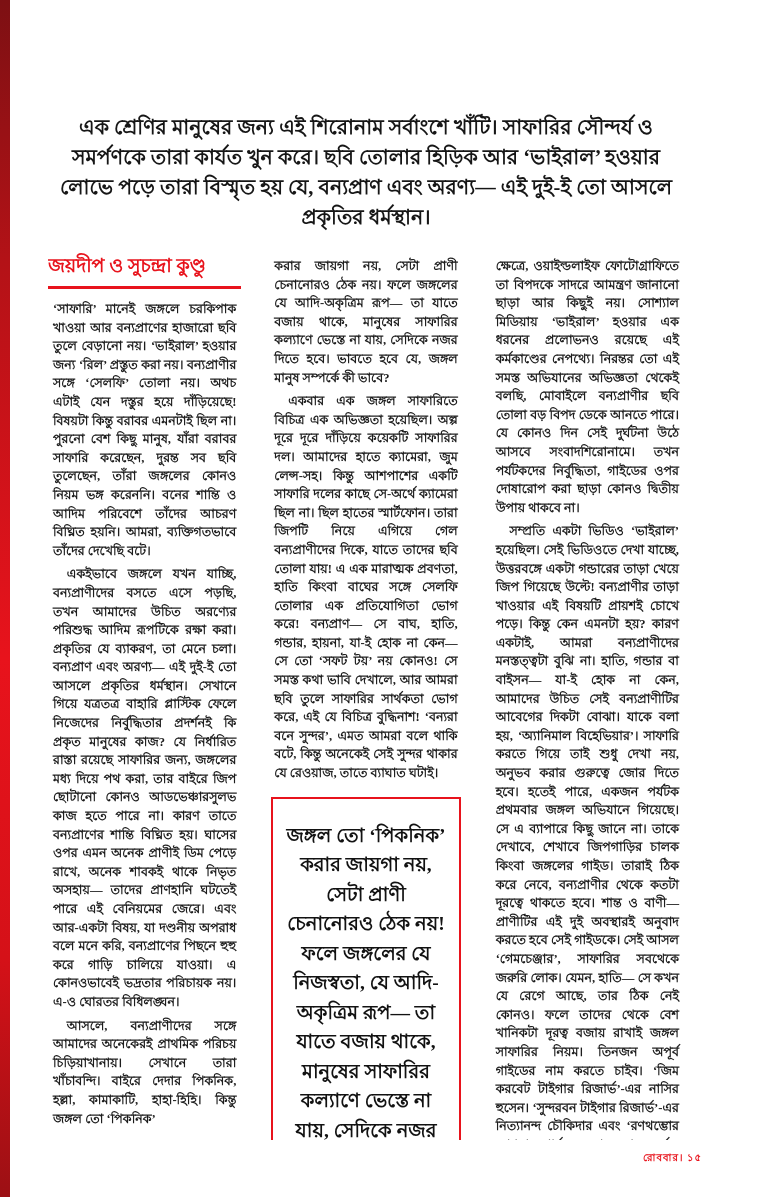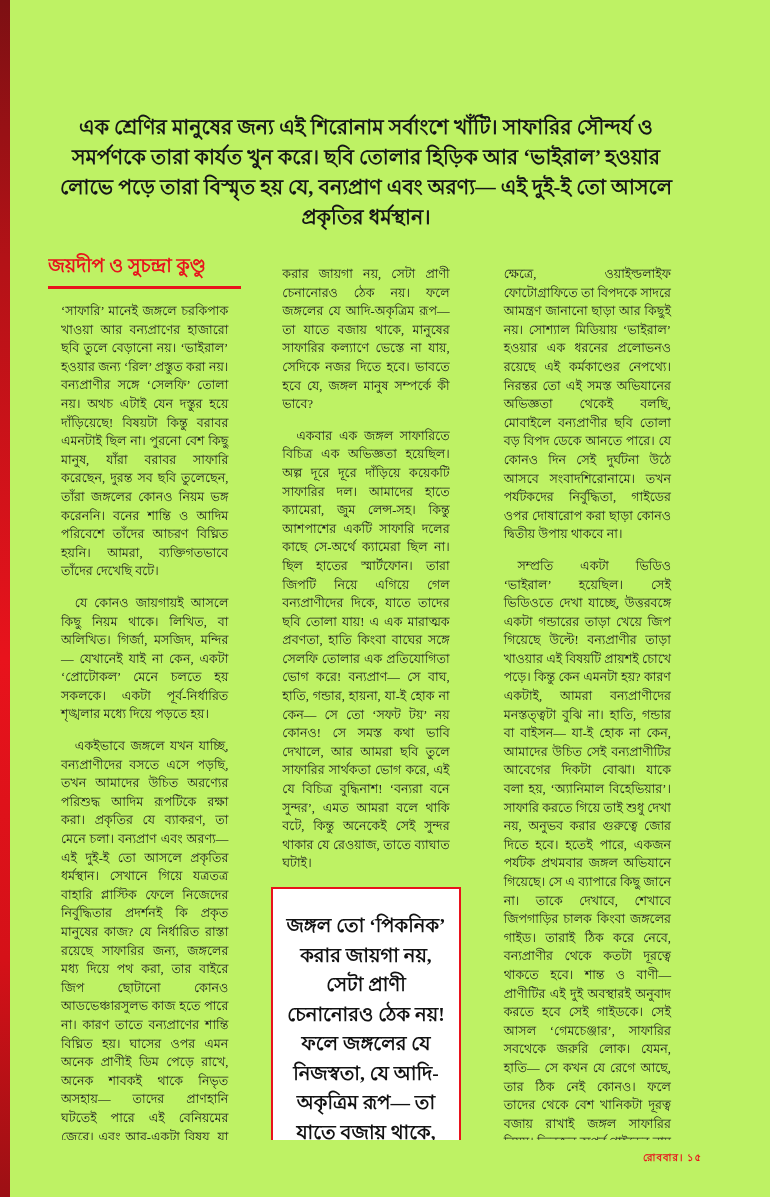--- a/index.html
+++ b/index.html
@@ -1,20 +1,20 @@
 <!DOCTYPE html>
 <html><head>
 <meta charset="utf-8">
 <style>
   html,body { margin:0; padding:0; background:#e9e9e9; }
   .page {
     position:relative;
     width:770px; height:1197px;
     margin:0 auto;
-    background:#bef264;
+    background:#ffffff;
     overflow:hidden;
     font-family:"Liberation Serif","DejaVu Serif",serif;
   }
   .red-strip {
     position:absolute; left:0; top:0;
     width:10px; height:100%;
     background:linear-gradient(180deg,#7d1013 0%,#b41217 22%,#e8131c 55%,#d51118 80%,#9c1014 100%);
   }
   .content {
     position:absolute; left:48px; top:0; width:636px;
@@ -46,21 +46,21 @@
     padding:2px 0 8px;
     border-bottom:3px solid #e8131c;
     margin-bottom:11px;
   }
   .byline {
     font-size:19px;
     font-weight:700;
     color:#e8131c;
     line-height:24px;
   }
-  .col p { margin:13px; }
+  .col p { margin:5px;font-weight:bold; }
   .col > p + p { text-indent:1.1em; }
   .pullquote {
     margin:14px 2px 0;
     border:2px solid #e8131c;
     padding:22px 10px;
     text-align:center;
     background:#fff;
   }
   .pullquote p {
     margin:0;
@@ -89,21 +89,20 @@
 
     <h1 class="headline">এক শ্রেণির মানুষের জন্য এই শিরোনাম সর্বাংশে খাঁটি। সাফারির সৌন্দর্য ও সমর্পণকে তারা কার্যত খুন করে। ছবি তোলার হিড়িক আর ‘ভাইরাল’ হওয়ার লোভে পড়ে তারা বিস্মৃত হয় যে, বন্যপ্রাণ এবং অরণ্য— এই দুই-ই তো আসলে প্রকৃতির ধর্মস্থান।</h1>
 
     <div class="columns">
 
       <div class="col">
         <div class="byline-block">
           <div class="byline">জয়দীপ ও সুচন্দ্রা কুণ্ডু</div>
         </div>
         <p>‘সাফারি’ মানেই জঙ্গলে চরকিপাক খাওয়া আর বন্যপ্রাণের হাজারো ছবি তুলে বেড়ানো নয়। ‘ভাইরাল’ হওয়ার জন্য ‘রিল’ প্রস্তুত করা নয়। বন্যপ্রাণীর সঙ্গে ‘সেলফি’ তোলা নয়। অথচ এটাই যেন দস্তুর হয়ে দাঁড়িয়েছে! বিষয়টা কিন্তু বরাবর এমনটাই ছিল না। পুরনো বেশ কিছু মানুষ, যাঁরা বরাবর সাফারি করেছেন, দুরন্ত সব ছবি তুলেছেন, তাঁরা জঙ্গলের কোনও নিয়ম ভঙ্গ করেননি। বনের শান্তি ও আদিম পরিবেশে তাঁদের আচরণ বিঘ্নিত হয়নি। আমরা, ব্যক্তিগতভাবে তাঁদের দেখেছি বটে।</p>
-        <p>যে কোনও জায়গায়ই আসলে কিছু নিয়ম থাকে। লিখিত, বা অলিখিত। গির্জা, মসজিদ, মন্দির— যেখানেই যাই না কেন, একটা ‘প্রোটোকল’ মেনে চলতে হয় সকলকে। একটা পূর্ব-নির্ধারিত শৃঙ্খলার মধ্যে দিয়ে পড়তে হয়।</p>
         <p>একইভাবে জঙ্গলে যখন যাচ্ছি, বন্যপ্রাণীদের বসতে এসে পড়ছি, তখন আমাদের উচিত অরণ্যের পরিশুদ্ধ আদিম রূপটিকে রক্ষা করা। প্রকৃতির যে ব্যাকরণ, তা মেনে চলা। বন্যপ্রাণ এবং অরণ্য— এই দুই-ই তো আসলে প্রকৃতির ধর্মস্থান। সেখানে গিয়ে যত্রতত্র বাহারি প্লাস্টিক ফেলে নিজেদের নির্বুদ্ধিতার প্রদর্শনই কি প্রকৃত মানুষের কাজ? যে নির্ধারিত রাস্তা রয়েছে সাফারির জন্য, জঙ্গলের মধ্য দিয়ে পথ করা, তার বাইরে জিপ ছোটানো কোনও আডভেঞ্চারসুলভ কাজ হতে পারে না। কারণ তাতে বন্যপ্রাণের শান্তি বিঘ্নিত হয়। ঘাসের ওপর এমন অনেক প্রাণীই ডিম পেড়ে রাখে, অনেক শাবকই থাকে নিভৃত অসহায়— তাদের প্রাণহানি ঘটতেই পারে এই বেনিয়মের জেরে। এবং আর-একটা বিষয়, যা দণ্ডনীয় অপরাধ বলে মনে করি, বন্যপ্রাণের পিছনে হুহু করে গাড়ি চালিয়ে যাওয়া। এ কোনওভাবেই ভদ্রতার পরিচায়ক নয়। এ-ও ঘোরতর বিধিলঙ্ঘন।</p>
         <p>আসলে, বন্যপ্রাণীদের সঙ্গে আমাদের অনেকেরই প্রাথমিক পরিচয় চিড়িয়াখানায়। সেখানে তারা খাঁচাবন্দি। বাইরে দেদার পিকনিক, হল্লা, কামাকাটি, হাহা-হিহি। কিন্তু জঙ্গল তো ‘পিকনিক’</p>
       </div>
 
       <div class="col">
         <p>করার জায়গা নয়, সেটা প্রাণী চেনানোরও ঠেক নয়। ফলে জঙ্গলের যে আদি-অকৃত্রিম রূপ— তা যাতে বজায় থাকে, মানুষের সাফারির কল্যাণে ভেস্তে না যায়, সেদিকে নজর দিতে হবে। ভাবতে হবে যে, জঙ্গল মানুষ সম্পর্কে কী ভাবে?</p>
         <p>একবার এক জঙ্গল সাফারিতে বিচিত্র এক অভিজ্ঞতা হয়েছিল। অল্প দূরে দূরে দাঁড়িয়ে কয়েকটি সাফারির দল। আমাদের হাতে ক্যামেরা, জুম লেন্স-সহ। কিন্তু আশপাশের একটি সাফারি দলের কাছে সে-অর্থে ক্যামেরা ছিল না। ছিল হাতের স্মার্টফোন। তারা জিপটি নিয়ে এগিয়ে গেল বন্যপ্রাণীদের দিকে, যাতে তাদের ছবি তোলা যায়! এ এক মারাত্মক প্রবণতা, হাতি কিংবা বাঘের সঙ্গে সেলফি তোলার এক প্রতিযোগিতা ভোগ করে! বন্যপ্রাণ— সে বাঘ, হাতি, গন্ডার, হায়না, যা-ই হোক না কেন— সে তো ‘সফট টয়’ নয় কোনও! সে সমস্ত কথা ভাবি দেখালে, আর আমরা ছবি তুলে সাফারির সার্থকতা ভোগ করে, এই যে বিচিত্র বুদ্ধিনাশ! ‘বন্যরা বনে সুন্দর’, এমত আমরা বলে থাকি বটে, কিন্তু অনেকেই সেই সুন্দর থাকার যে রেওয়াজ, তাতে ব্যাঘাত ঘটাই।</p>
         <div class="pullquote">
           <p>জঙ্গল তো ‘পিকনিক’ করার জায়গা নয়, সেটা প্রাণী চেনানোরও ঠেক নয়! ফলে জঙ্গলের যে নিজস্বতা, যে আদি-অকৃত্রিম রূপ— তা যাতে বজায় থাকে, মানুষের সাফারির কল্যাণে ভেস্তে না যায়, সেদিকে নজর দিতে হবে।</p>
         </div>

